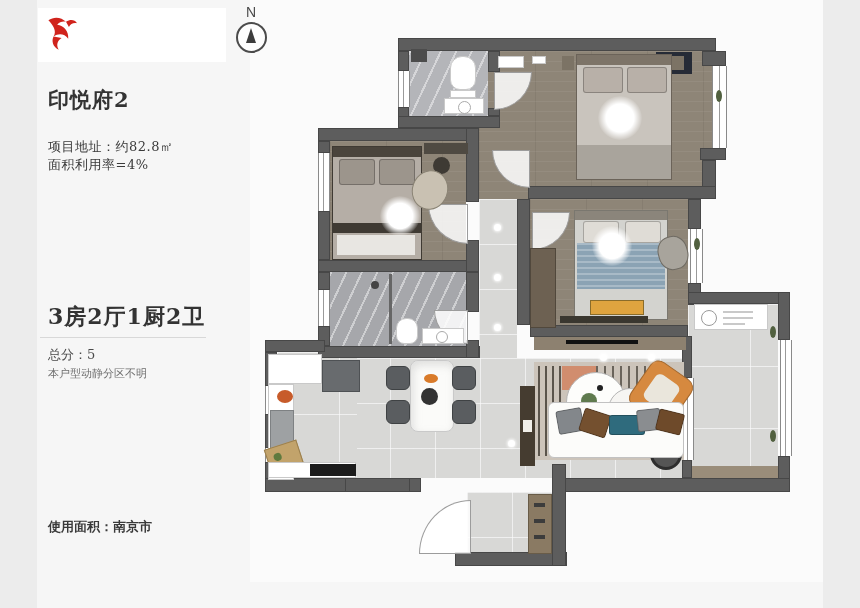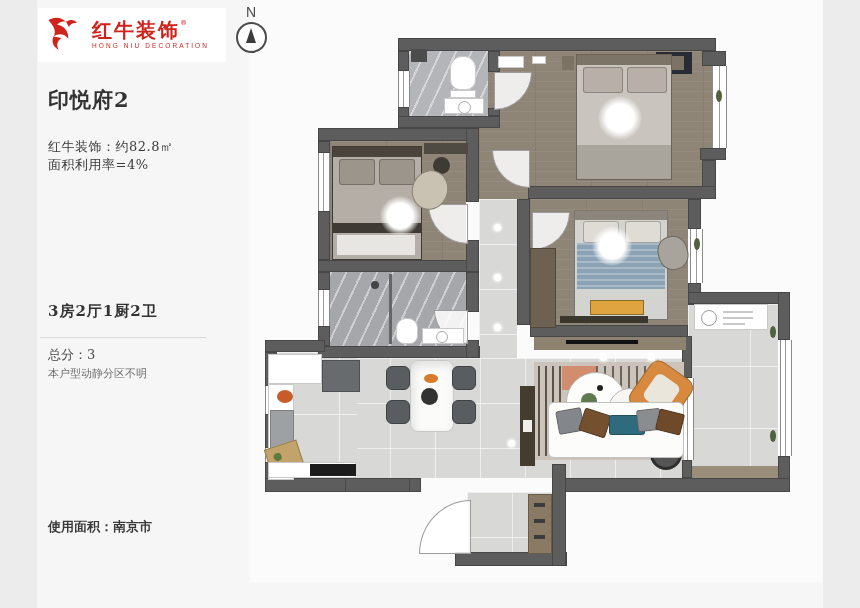--- a/index.html
+++ b/index.html
@@ -10,21 +10,21 @@
 
   
   #logo-box{position:absolute;left:38px;top:8px;width:188px;height:54px;background:#fff;
             display:flex;align-items:center;padding:0 6px;box-sizing:border-box}
   #logo-text{display:flex;flex-direction:column;line-height:1;margin-left:4px}
   .brand-cn{color:#d0231c;font-weight:700;font-size:20px;letter-spacing:2px;white-space:nowrap}
   .brand-en{color:#d0231c;font-size:6.5px;letter-spacing:2.1px;margin-top:3px;font-family:"Liberation Sans",sans-serif;white-space:nowrap}
   .reg{color:#d0231c;font-size:7px;vertical-align:top}
   #title{position:absolute;left:48px;top:86px;font-size:21px;font-weight:600;letter-spacing:1px}
   .meta{position:absolute;left:48px;font-size:13px;color:#3a3a3a;letter-spacing:.5px}
-  #layout-line{position:absolute;left:48px;top:302px;font-size:15px;font-weight:700;letter-spacing:1px}
+  #layout-line{position:absolute;left:48px;top:302px;font-size:22px;font-weight:700;letter-spacing:1px}
   #divider{position:absolute;left:40px;top:337px;width:166px;height:1px;background:#d8d8d8}
   #score{position:absolute;left:48px;top:346px;font-size:13px;color:#4a4a4a}
   #score-note{position:absolute;left:48px;top:366px;font-size:11px;color:#6f6f6f}
   #address{position:absolute;left:48px;top:518px;font-size:13px;font-weight:700;color:#3a3a3a}
 
   
   #compass-n{position:absolute;left:240px;top:4px;width:22px;text-align:center;font-size:14px;color:#4a4a4a;font-family:"Liberation Sans",sans-serif}
   #compass-circle{position:absolute;left:236px;top:22px;width:27px;height:27px;border:2px solid #4b4b4b;border-radius:50%;background:#fdfdfd}
   #compass-arrow{position:absolute;left:8px;top:4px;width:0;height:0;
      border-left:5.5px solid transparent;border-right:5.5px solid transparent;border-bottom:15px solid #3c3c3c}
@@ -59,34 +59,28 @@
 
 <div id="sheet"></div>
 <div id="plan-backdrop"></div>
 
 <div id="logo-box">
   <svg width="44" height="42" viewBox="0 0 60 56">
     <path d="M6 8 C14 2 24 4 30 10 C26 9 21 10 18 14 C27 15 34 23 33 33 C28 26 20 25 13 30 C18 23 12 14 6 8 Z" fill="#d0231c"></path>
     <path d="M13 30 C10 36 12 44 20 48 C16 41 19 35 24 32 Z" fill="#d0231c"></path>
     <path d="M30 10 C36 6 42 7 45 12 C40 11 36 13 34 17 Z" fill="#d0231c"></path>
   </svg>
-  <div id="logo-text">
-    <div>
-      <span class="brand-cn">红牛装饰</span><span class="reg">®</span>
-    </div>
-    <span class="brand-en">HONG NIU DECORATION</span>
-  </div>
 </div>
 
 <div id="title">印悦府2</div>
-<div class="meta" style="top:138px">红牛装饰：约82.8㎡</div>
+<div class="meta" style="top:138px">项目地址：约82.8㎡</div>
 <div class="meta" style="top:156px">面积利用率=4%</div>
 <div id="layout-line">3房2厅1厨2卫</div>
 <div id="divider"></div>
-<div id="score">总分：3</div>
+<div id="score">总分：5</div>
 <div id="score-note">本户型动静分区不明</div>
 <div id="address">使用面积：南京市</div>
 
 <div id="compass-n">N</div>
 <div id="compass-circle">
   <div id="compass-arrow"></div>
 </div>
 
 <div id="floorplan">
 

